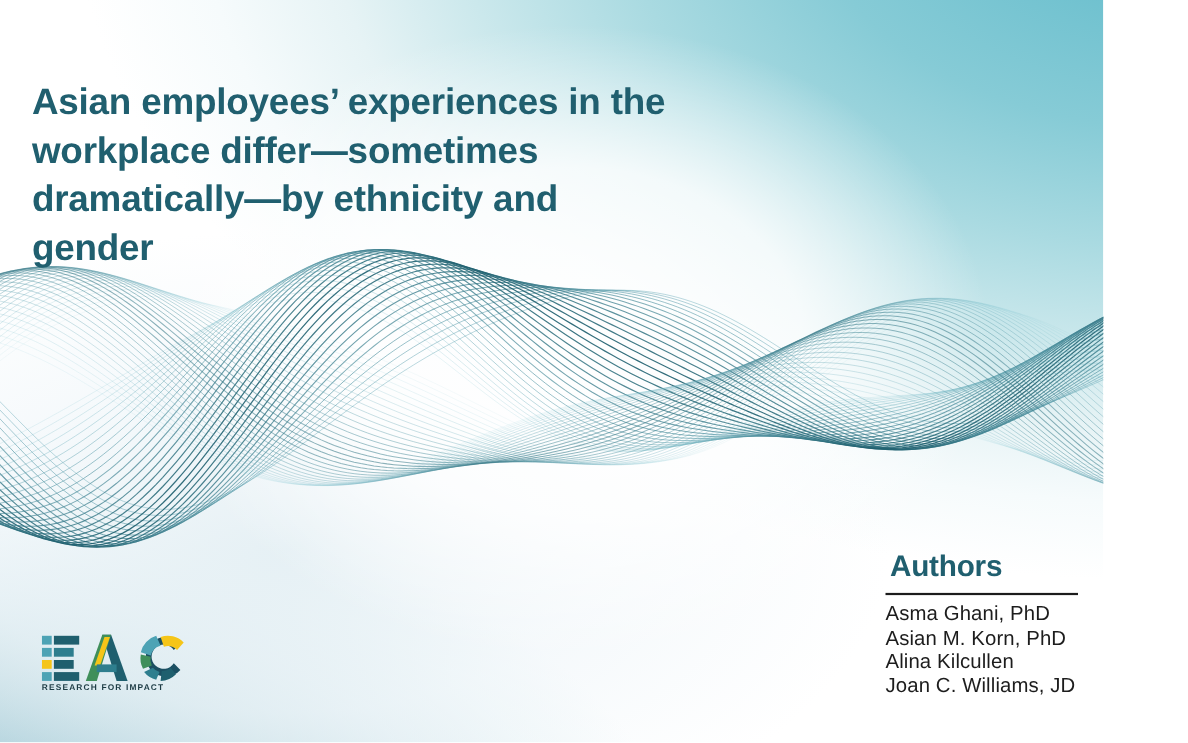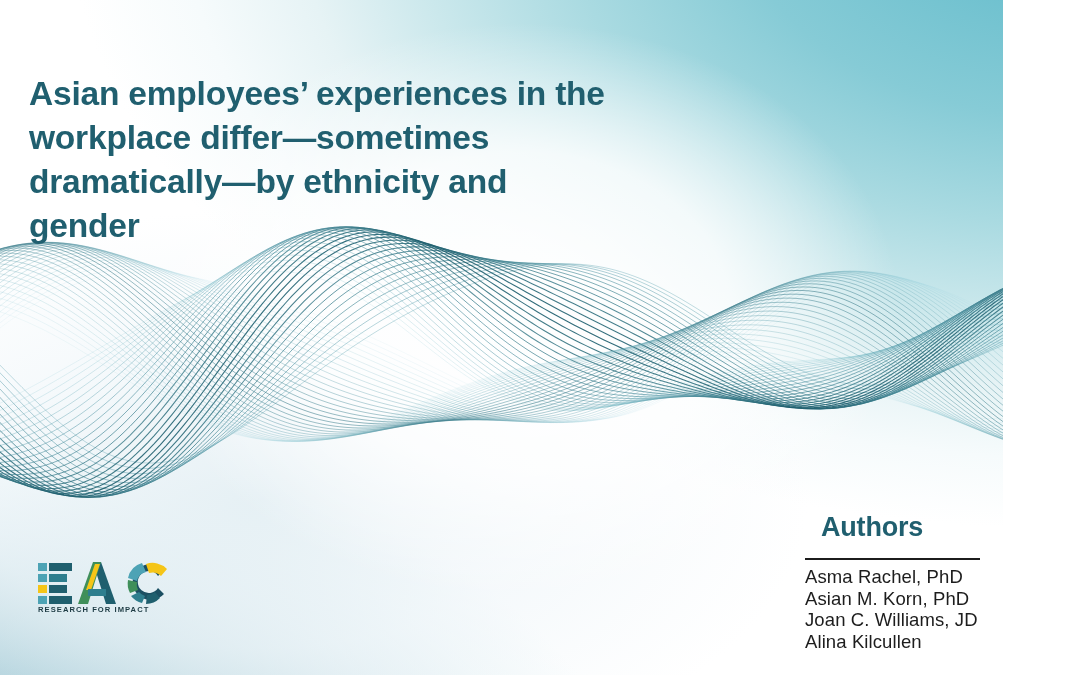--- a/index.html
+++ b/index.html
@@ -103,42 +103,42 @@
     top: 496px;
     width: 250px;
   }
   #authors-heading {
     color: #205f6f;
     font-family: "Liberation Sans", sans-serif;
     font-weight: bold;
     font-size: 27px;
     line-height: 30px;
     letter-spacing: -0.2px;
-    margin: 16px;
+    margin: 4px;
   }
   #authors-rule {
     width: 175px;
     height: 2px;
     background: #1c1c1c;
     margin: 9px 0 6px 0;
   }
   .author-name {
     color: #1d1d1d;
     font-family: "Liberation Sans", sans-serif;
     font-size: 18.5px;
     line-height: 21.5px;
     letter-spacing: 0.1px;
     white-space: nowrap;
   }
 
   
   #logo {
     position: absolute;
     left: 38px;
-    top: 560px;
+    top: 575px;
     width: 132px;
     height: 62px;
   }
   #logo-mark { display: block; }
   #logo-tagline {
     margin-top: 1px;
     color: #1d3b44;
     font-family: "Liberation Sans", sans-serif;
     font-weight: bold;
     font-size: 7.6px;
@@ -232,24 +232,24 @@
   </svg>
 
   <div id="title">Asian employees’ experiences in the
 workplace differ—sometimes
 dramatically—by ethnicity and
 gender</div>
 
   <div id="authors-block">
     <div id="authors-heading">Authors</div>
     <div id="authors-rule"></div>
-    <div class="author-name">Asma Rachel, PhD</div>
+    <div class="author-name">Asma Ghani, PhD</div>
     <div class="author-name">Asian M. Korn, PhD</div>
+    <div class="author-name">Alina Kilcullen</div>
     <div class="author-name">Joan C. Williams, JD</div>
-    <div class="author-name">Alina Kilcullen</div>
   </div>
 
   <div id="logo">
     <svg id="logo-mark" width="132" height="44" viewBox="0 0 132 44" aria-hidden="true">
 
       <rect x="0" y="3" width="9" height="8" fill="#4da3b5"></rect>
       <rect x="11" y="3" width="23" height="8" fill="#1f5f6e"></rect>
       <rect x="0" y="14" width="9" height="8" fill="#4da3b5"></rect>
       <rect x="11" y="14" width="18" height="8" fill="#2e7e8e"></rect>
       <rect x="0" y="25" width="9" height="8" fill="#f5c518"></rect>

